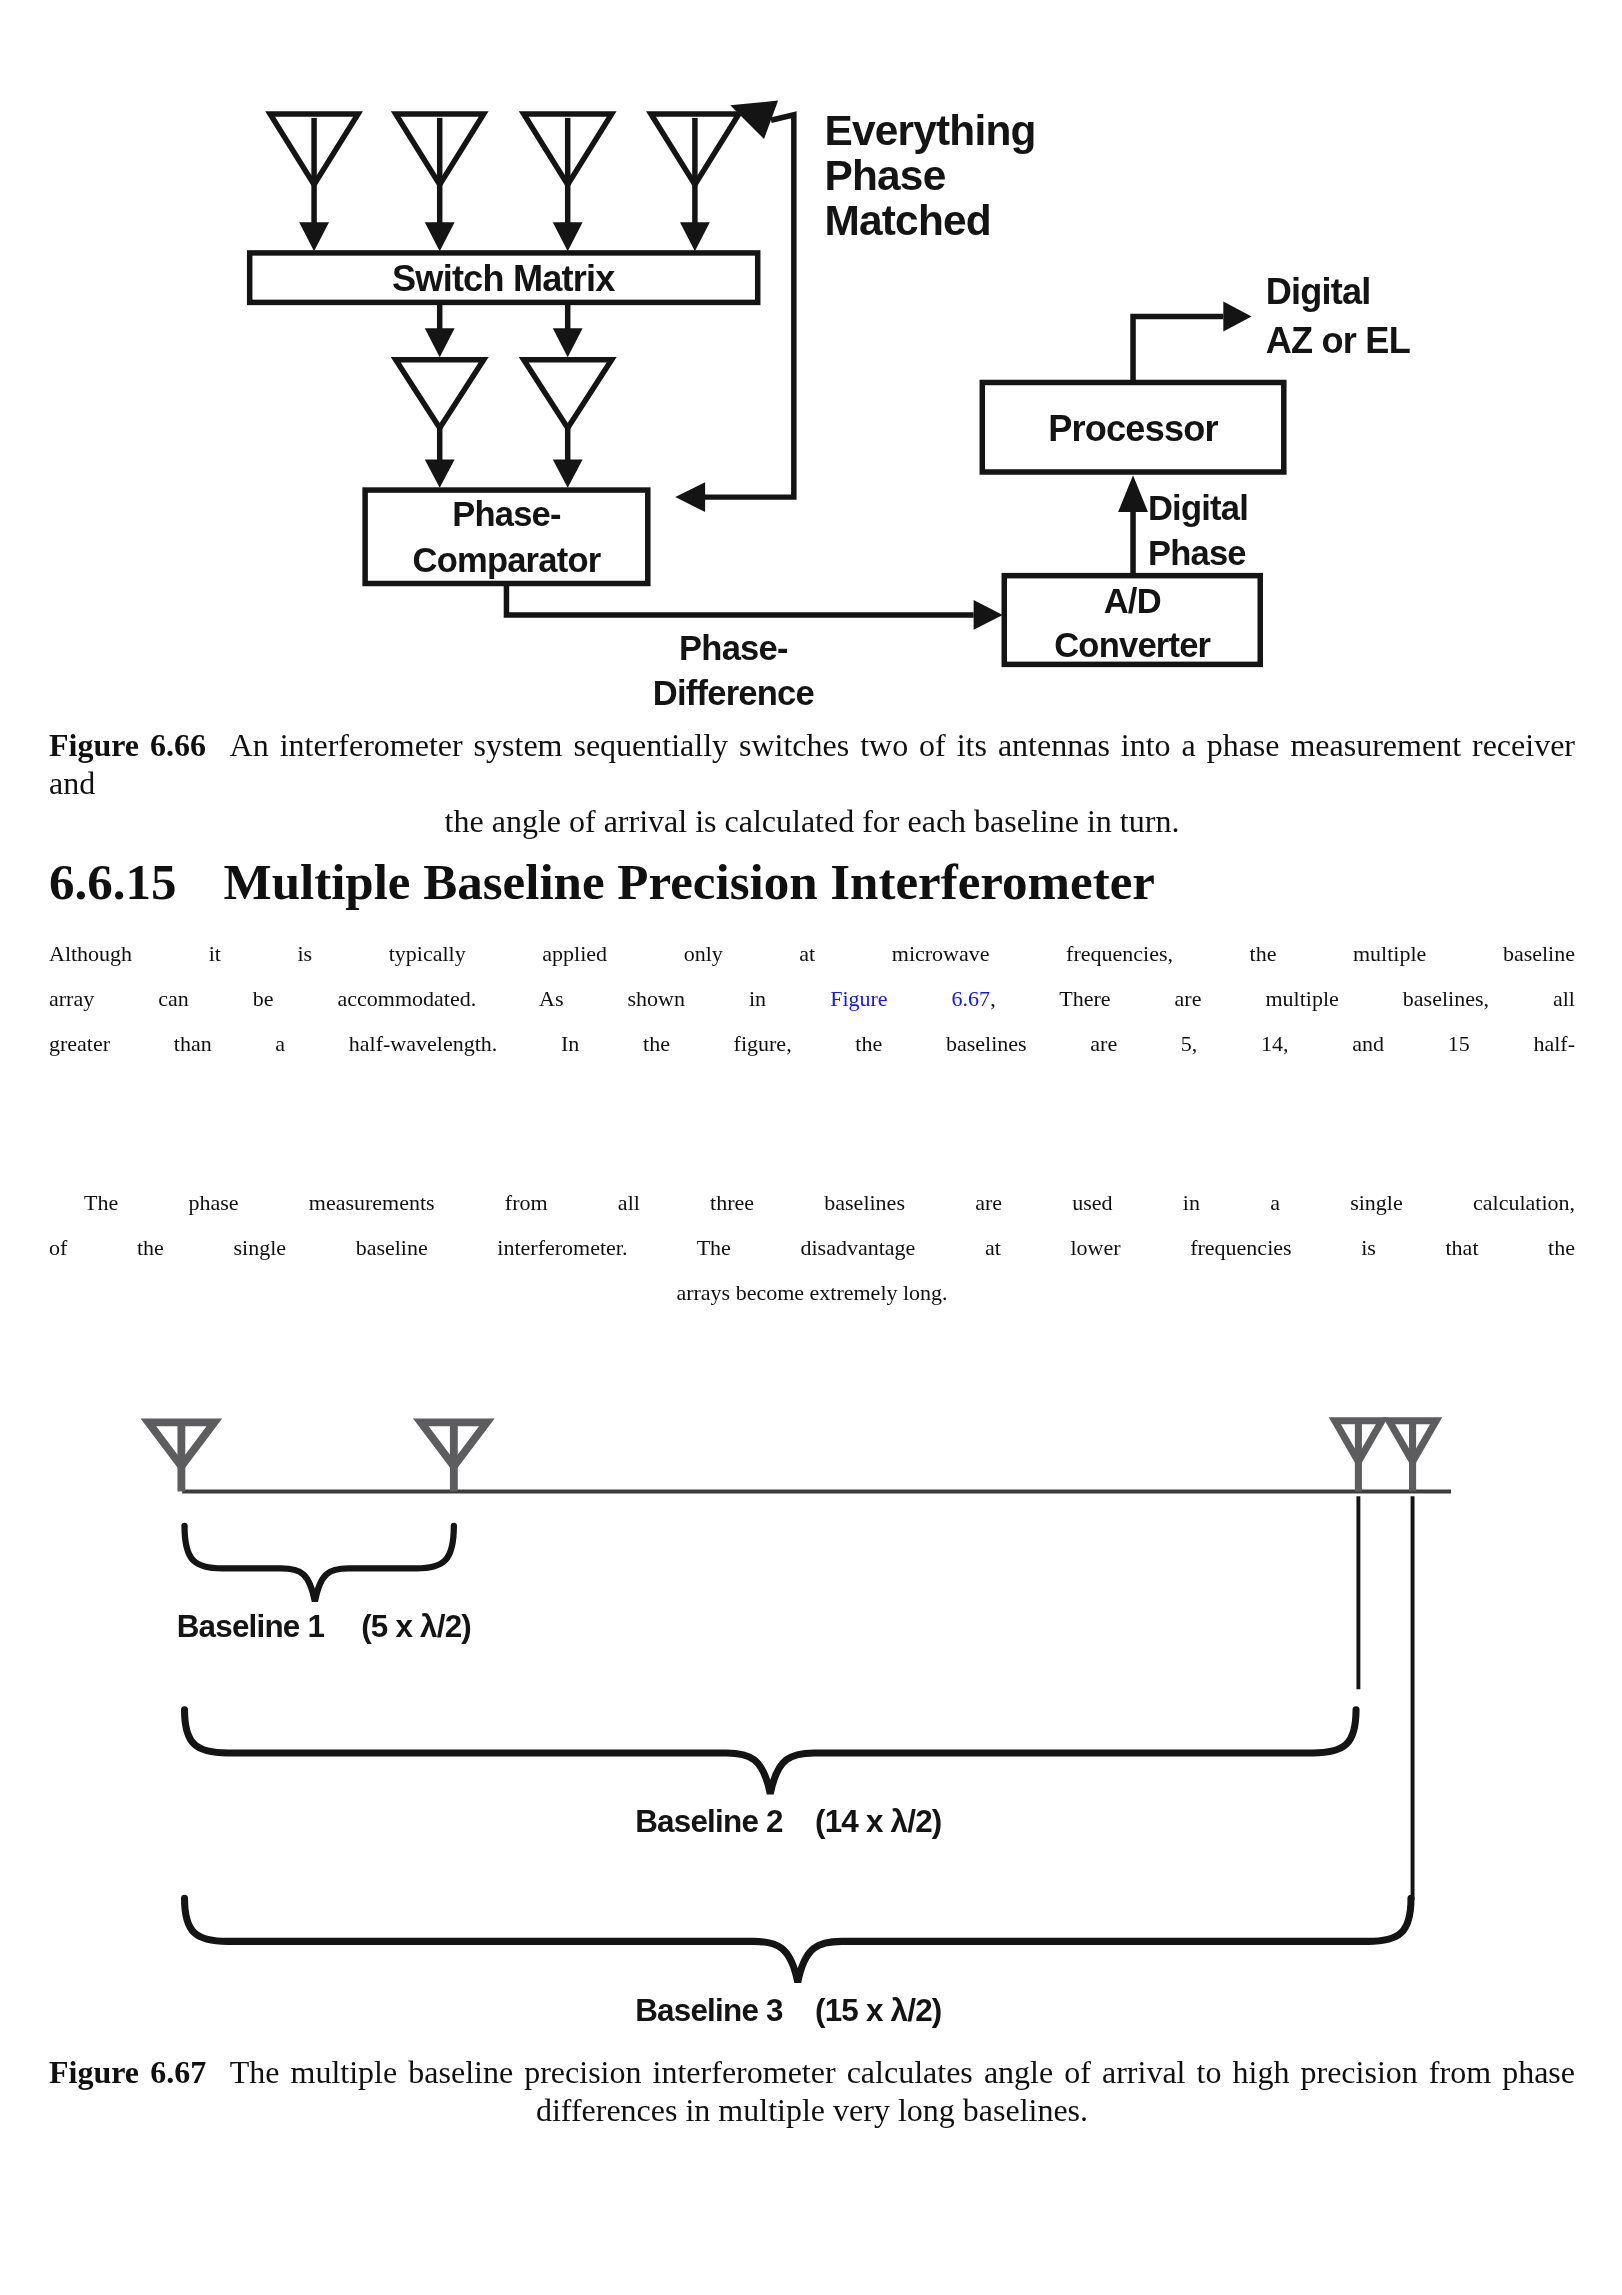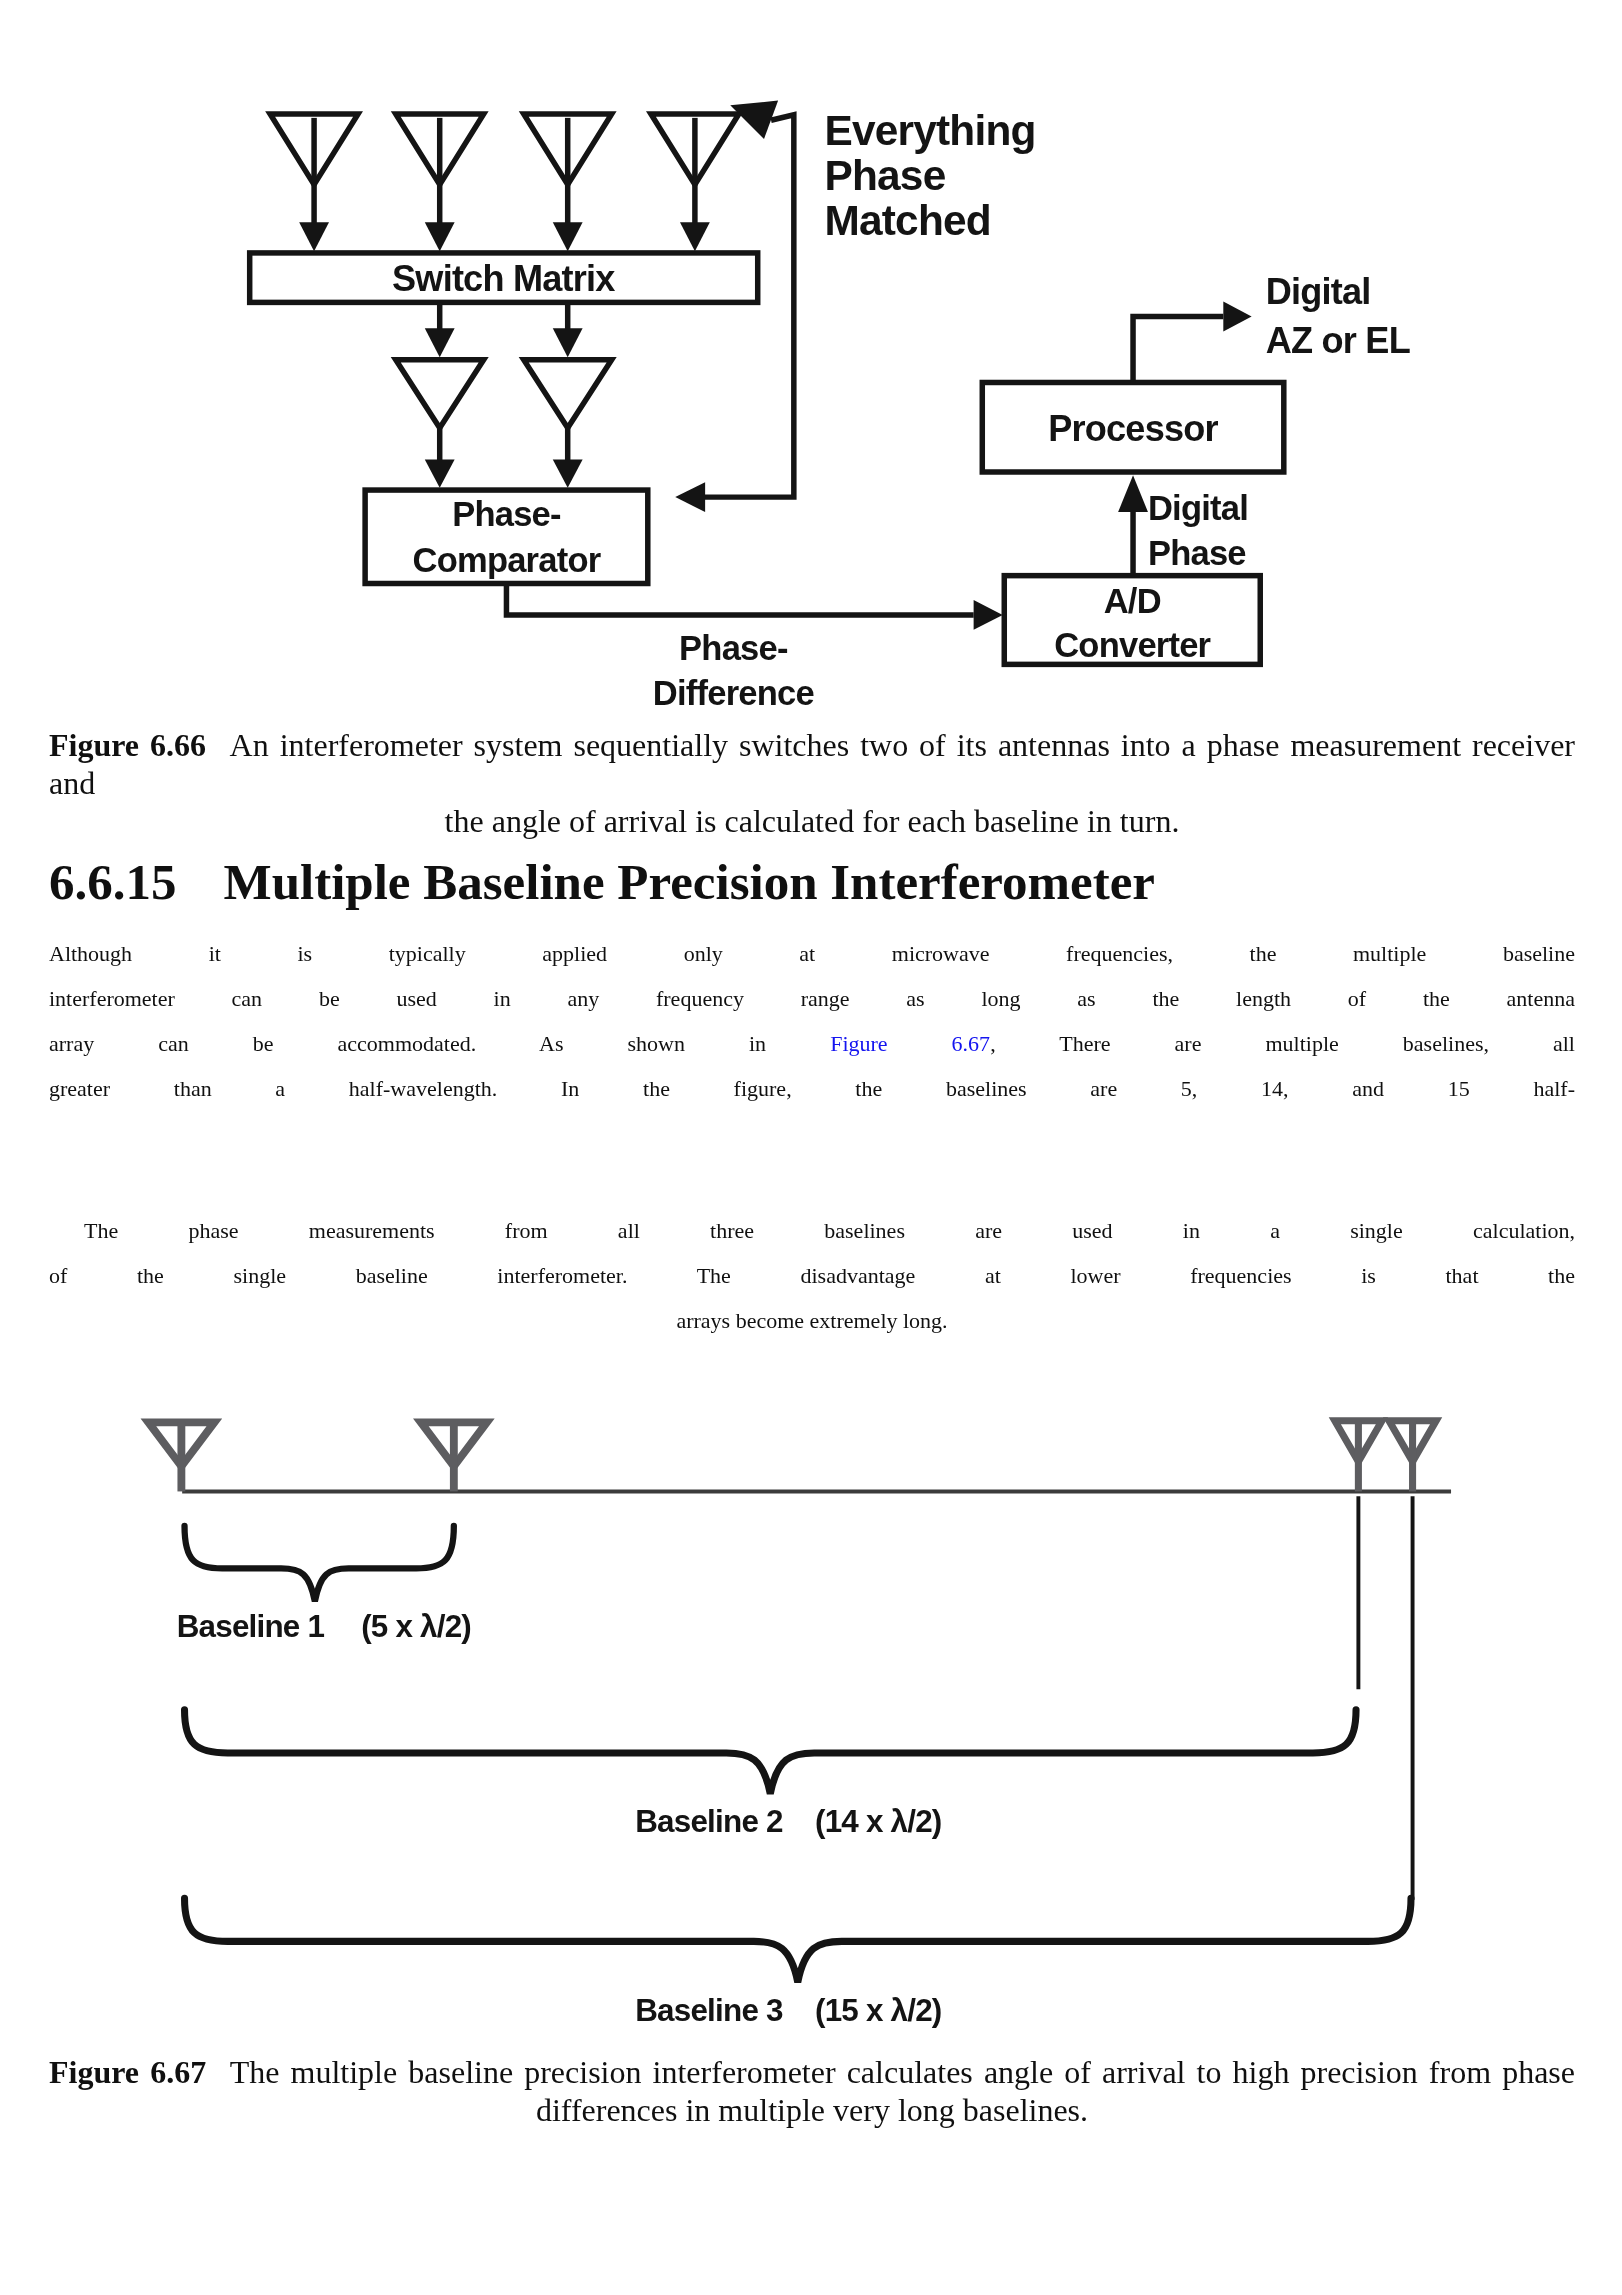--- a/index.html
+++ b/index.html
@@ -13,21 +13,21 @@
        fill:#141414; letter-spacing:-1px; }
   .textblock{ position:absolute; left:49px; width:1526px; }
   .jline{ text-align:justify; text-align-last:justify; white-space:normal; }
   .lastline{ text-align:center; }
   .body-text{ font-size:22px; line-height:45px; }
   .caption{ font-size:32px; line-height:38px; }
   .caption b{ font-weight:bold; }
   .gap30{ display:inline-block; width:23.6px; }
   .gap60{ display:inline-block; width:47px; }
   .heading{ font-size:51px; font-weight:bold; line-height:44px; white-space:nowrap; }
-  .indent1{ text-indent:35px;margin-top:28px; }
+  .indent1{ text-indent:35px; }
   a.figlink{ color:#1414F0; text-decoration:none; cursor:pointer; }
 </style>
 </head>
 <body>
 
 <div class="page">
 
   <svg class="fig66" style="top:0" width="1623" height="721" viewBox="0 0 2067 918">
 
     <g stroke="#141414" fill="none" stroke-width="7">
@@ -127,21 +127,20 @@
     <div class="jline"><b>Figure 6.66</b><span class="gap30"></span><span>An interferometer system sequentially switches two of its antennas into a phase measurement receiver and</span></div>
     <div class="lastline">the angle of arrival is calculated for each baseline in turn.</div>
   </div>
 
   <div class="textblock heading" style="top:860px">
     <span>6.6.15</span><span class="gap60"></span><span>Multiple Baseline Precision Interferometer</span>
   </div>
 
   <div class="textblock body-text" style="top:931px">
     <div class="jline">Although it is typically applied only at microwave frequencies, the multiple baseline</div>
-    <div class="jline">interferometer can be used in any frequency range as long as the length of the antenna</div>
     <div class="jline"><span>array can be accommodated. As shown in </span><a class="figlink">Figure 6.67</a><span>, There are multiple baselines, all</span></div>
     <div class="jline">greater than a half-wavelength. In the figure, the baselines are 5, 14, and 15 half-</div>
   </div>
 
   <div class="textblock body-text" style="top:1180px">
     <div class="jline indent1">The phase measurements from all three baselines are used in a single calculation,</div>
     <div class="jline">of the single baseline interferometer. The disadvantage at lower frequencies is that the</div>
     <div class="lastline">arrays become extremely long.</div>
   </div>
 

